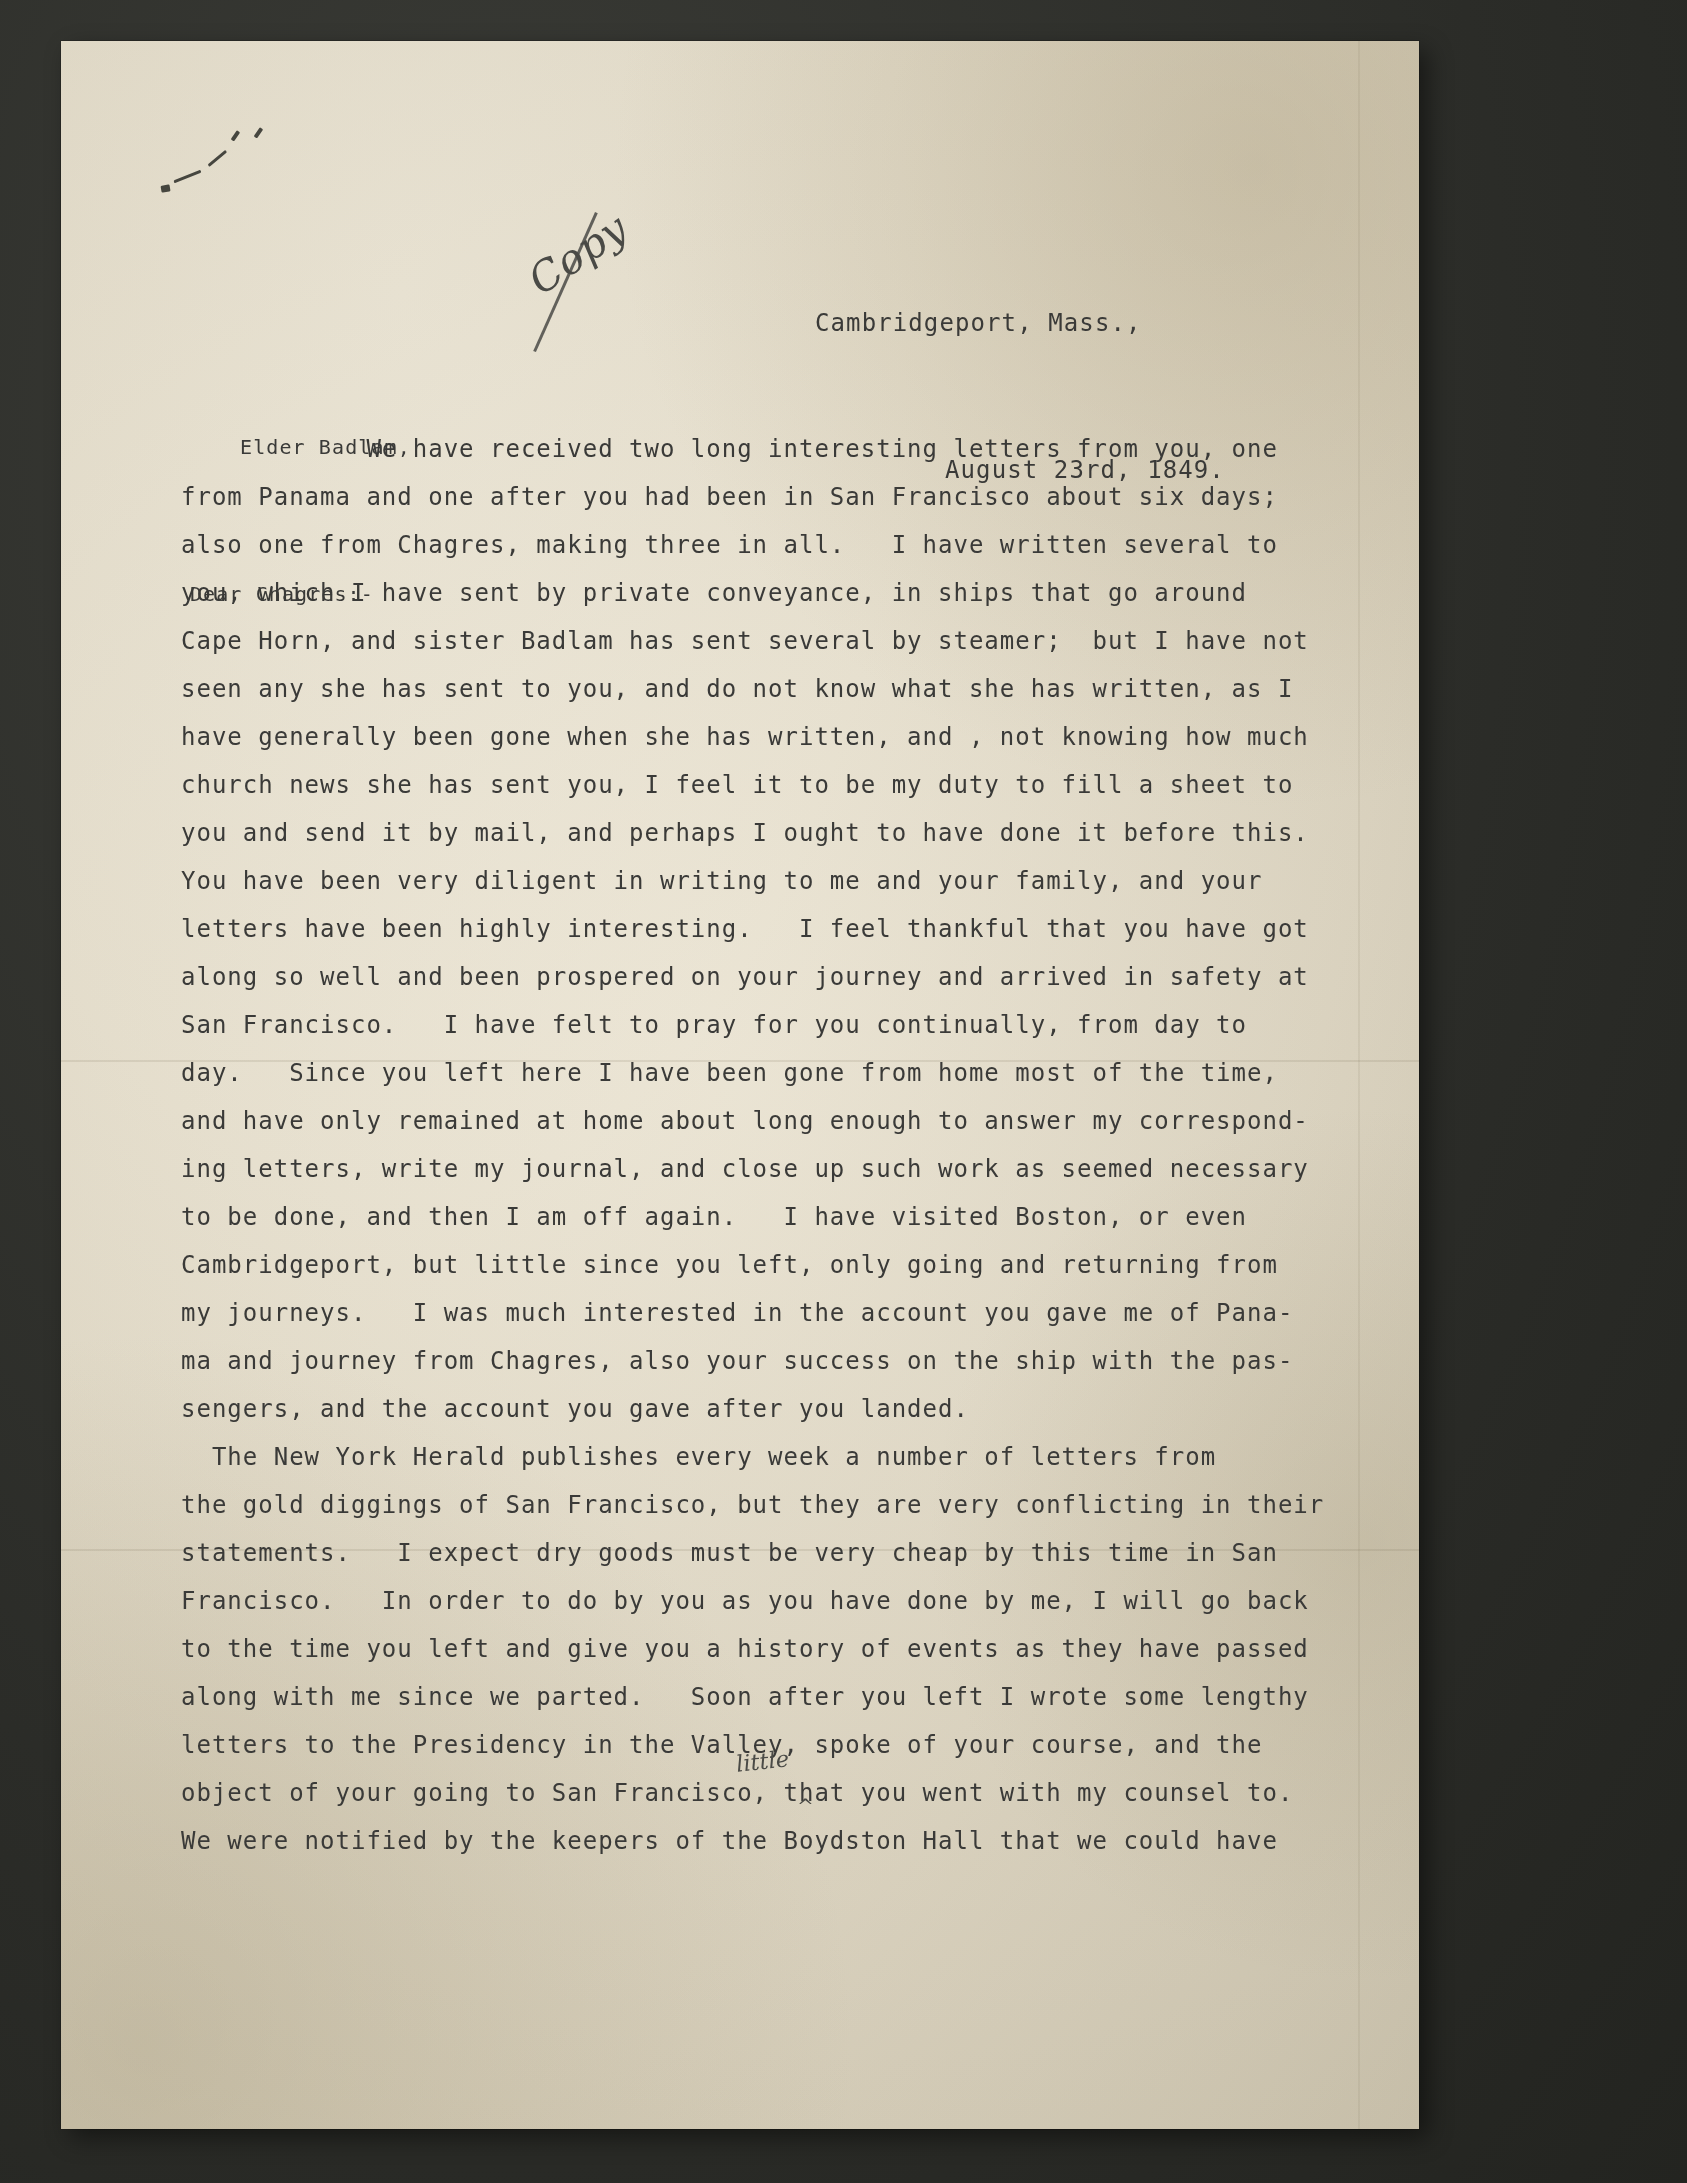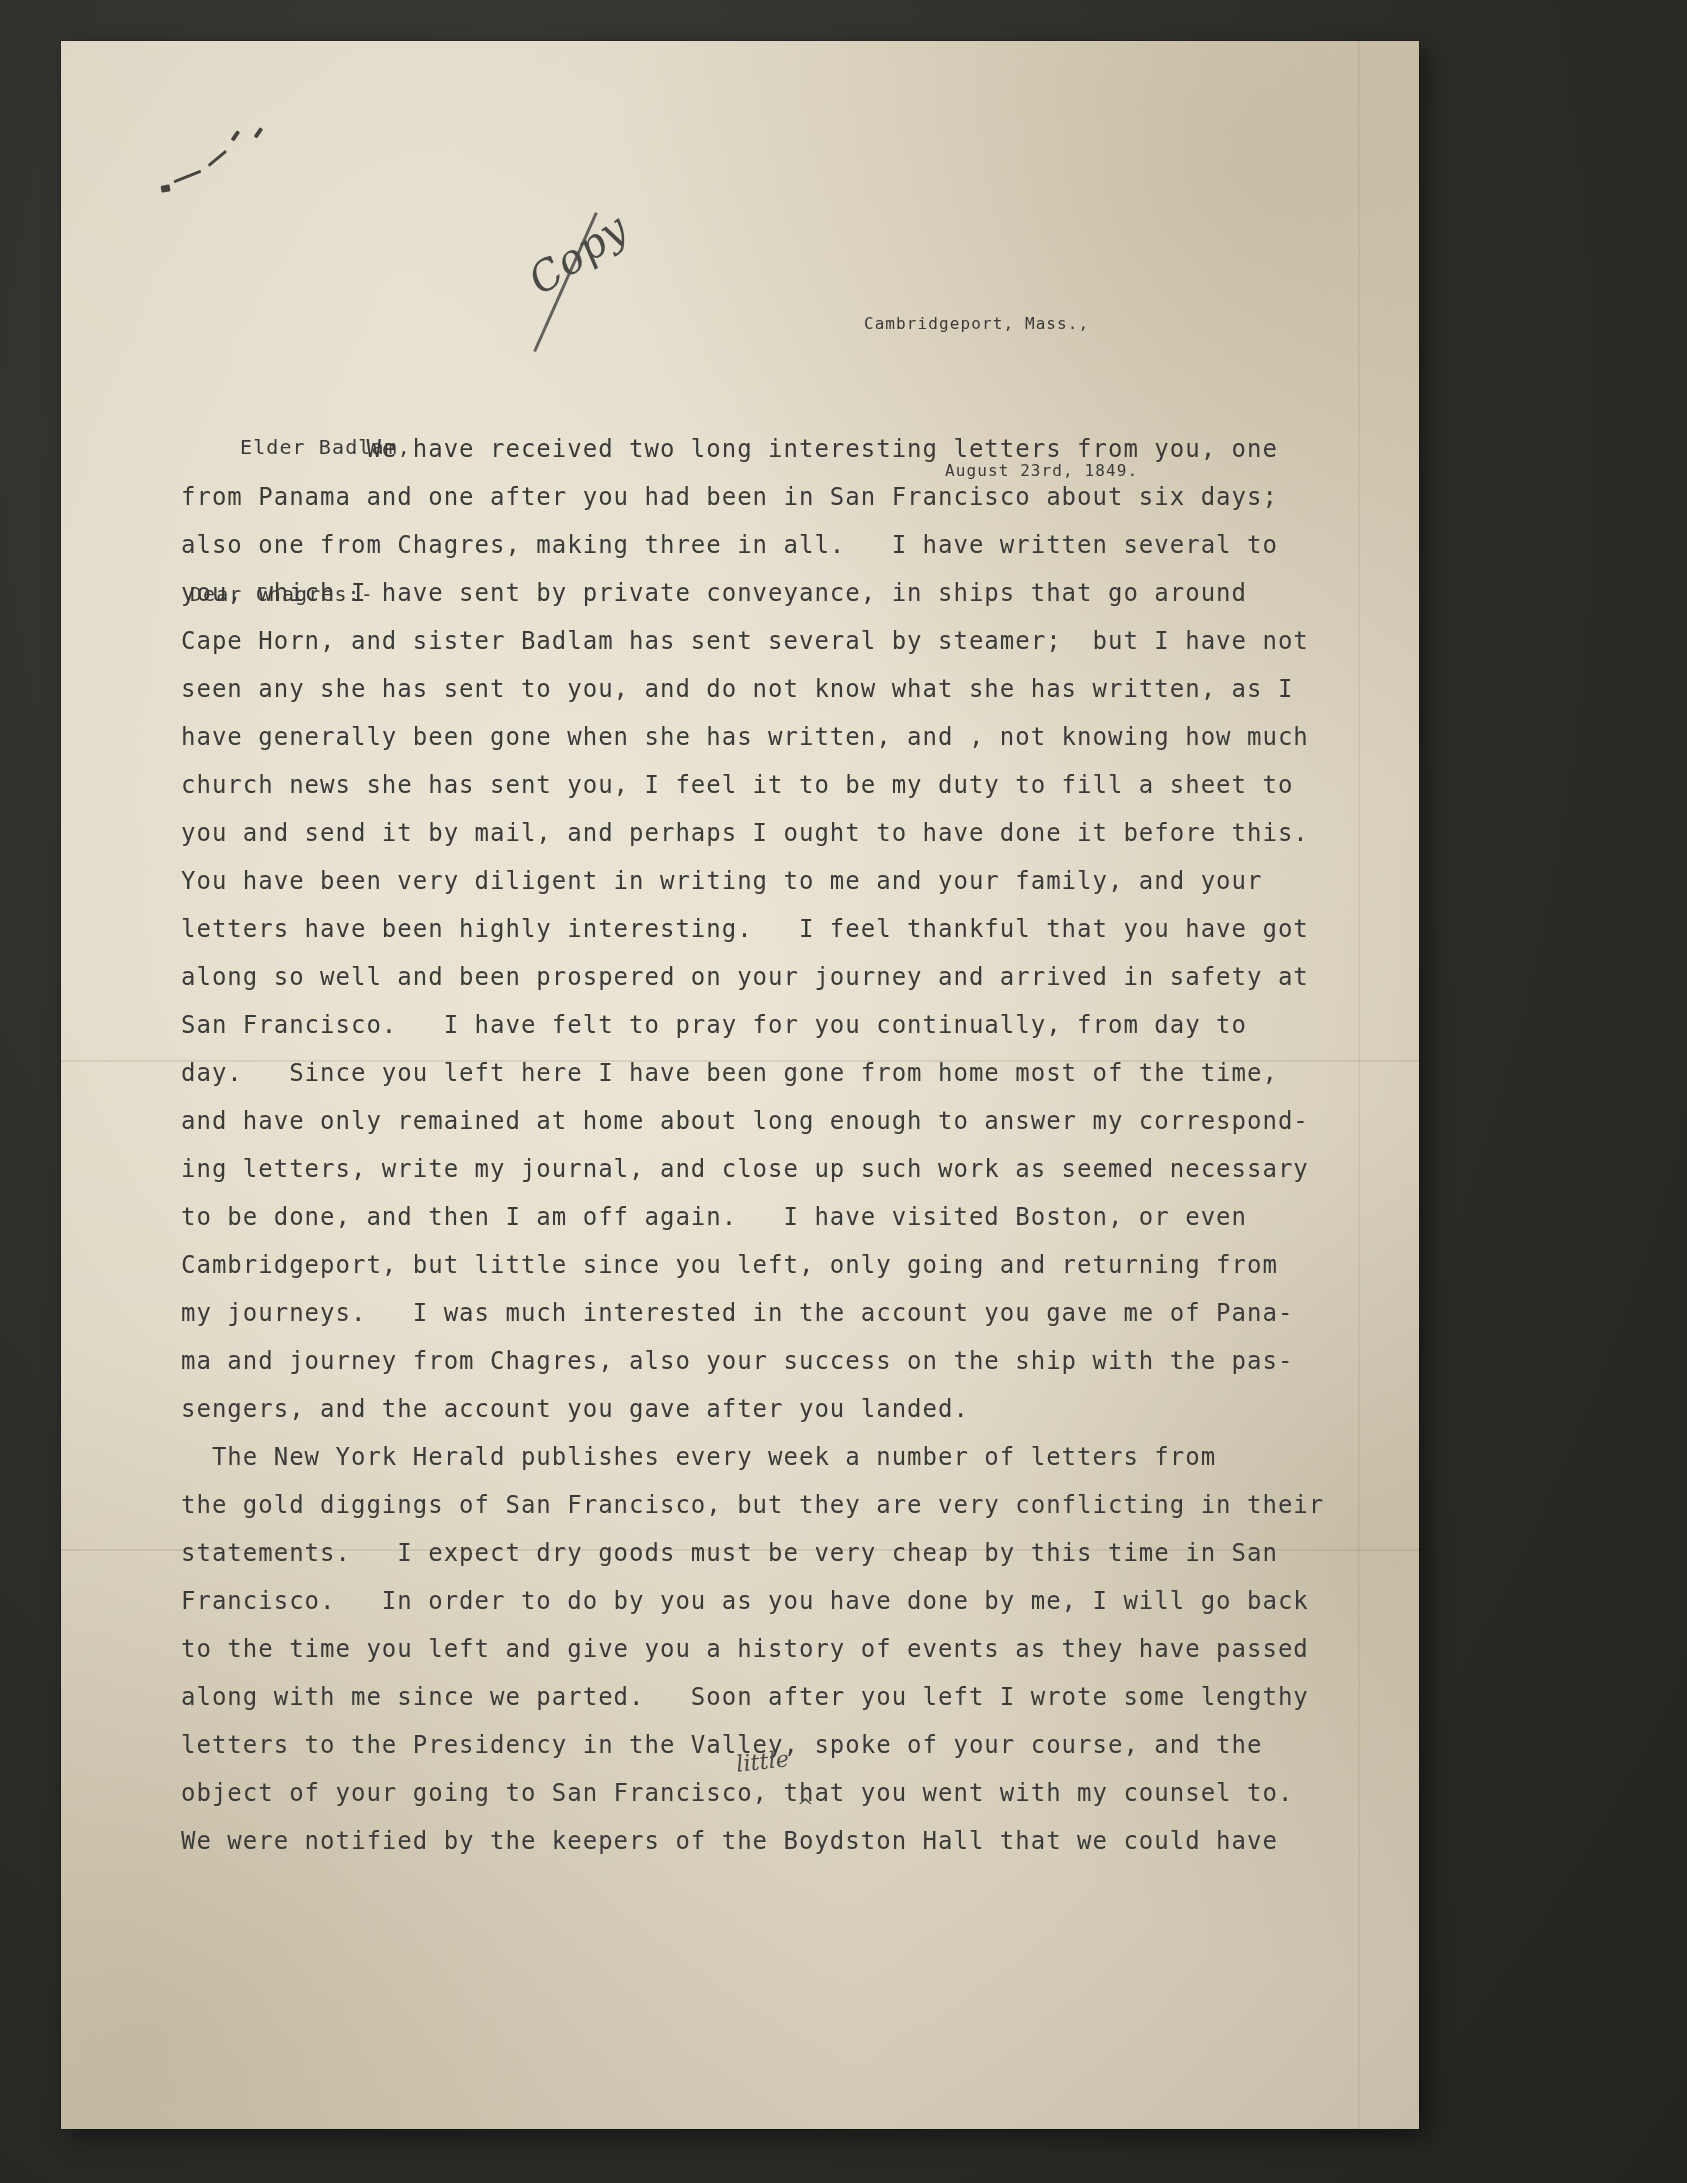--- a/index.html
+++ b/index.html
@@ -70,23 +70,22 @@
     color: #3a3a38;
     font-family: "DejaVu Sans Mono", monospace;
     letter-spacing: 1.1px;
     white-space: pre;
   }
 
   .heading-block {
     position: absolute;
     left: 754px;
     top: 160px;
-    font-size: 16px;
+    font-size: 24px;
     line-height: 49px;
-    text-align: center;
   }
   .heading-block .line2 { padding-left: 130px; }
 
   .salutation {
     position: absolute;
     left: 179px;
     top: 284px;
     font-size: 20px;
     line-height: 49px;
     text-align: center;

